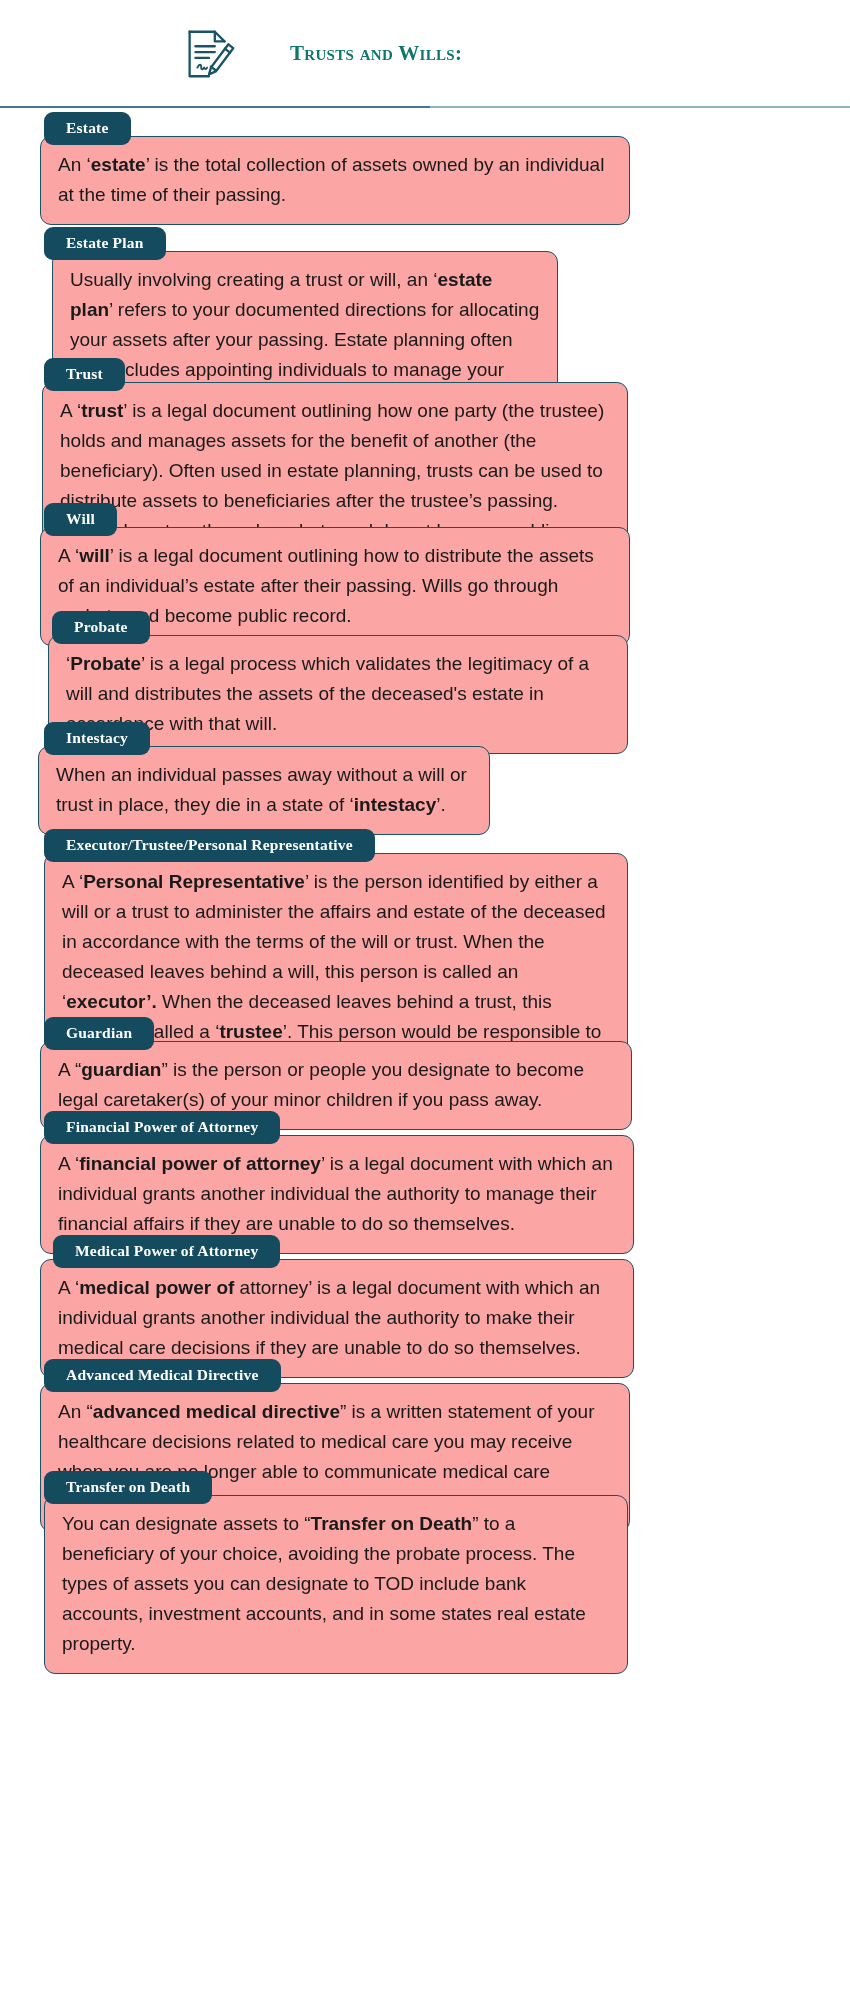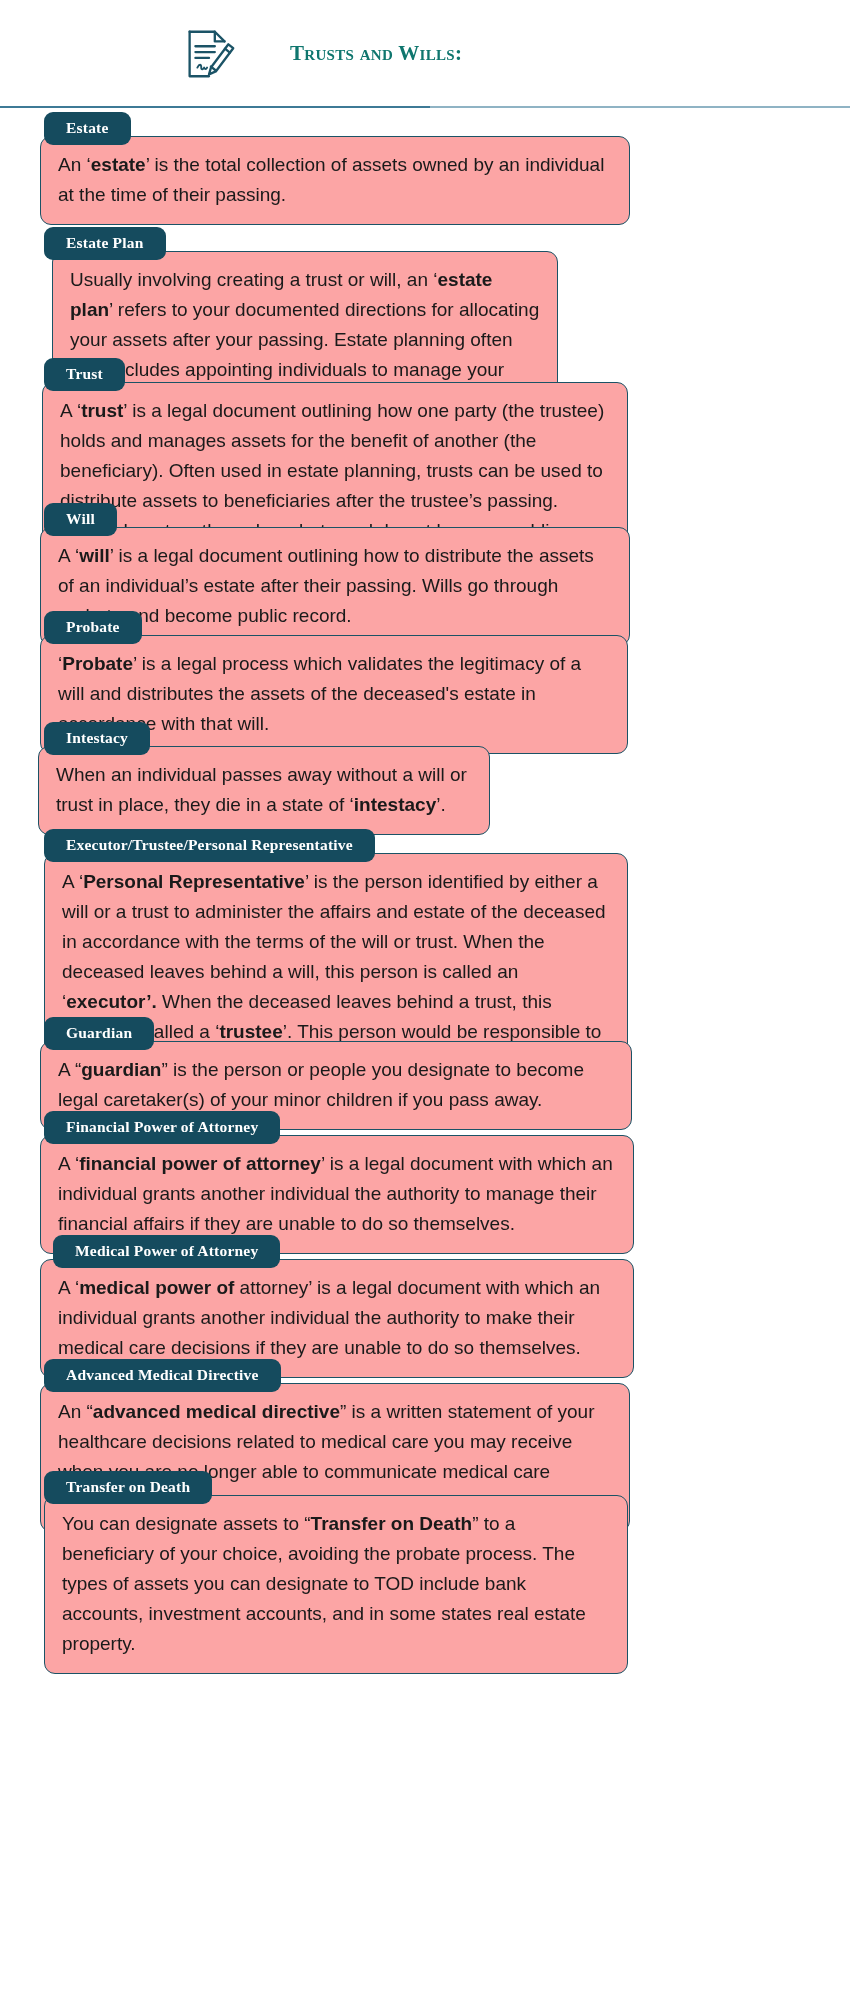--- a/index.html
+++ b/index.html
@@ -138,21 +138,21 @@
       <div class="card-body" style="margin-left: 52px; margin-right: 222px;">Usually involving creating a trust or will, an ‘<b>estate plan</b>’ refers to your documented directions for allocating your assets after your passing. Estate planning often also includes appointing individuals to manage your healthcare and financial decisions if you become incapacitated.</div>
     </div>
     <div class="card-block cb" style="left: 0px; top: 358px; width: 850px;">
       <div style="padding-left: 44px;"><span class="badge">Trust</span></div>
       <div class="card-body" style="margin-left: 42px; margin-right: 222px;">A ‘<b>trust</b>’ is a legal document outlining how one party (the trustee) holds and manages assets for the benefit of another (the beneficiary). Often used in estate planning, trusts can be used to distribute assets to beneficiaries after the trustee’s passing. Trusts do not go through probate and do not become public record.</div>
     </div>
     <div class="card-block cb" style="left: 0px; top: 503px; width: 848px;">
       <div style="padding-left: 44px;"><span class="badge">Will</span></div>
       <div class="card-body" style="margin-left: 40px; margin-right: 218px;">A ‘<b>will</b>’ is a legal document outlining how to distribute the assets of an individual’s estate after their passing. Wills go through probate and become public record.</div>
     </div>
-    <div class="card-block cb" style="left: 0px; top: 611px; width: 850px;">
+    <div class="card-block cb" style="left: 0px; top: 611px; width: 850px; padding-left: 8px;">
       <div style="padding-left: 44px;"><span class="badge">Probate</span></div>
       <div class="card-body" style="margin-left: 40px; margin-right: 222px;">‘<b>Probate</b>’ is a legal process which validates the legitimacy of a will and distributes the assets of the deceased's estate in accordance with that will.</div>
     </div>
     <div class="card-block cb" style="left: 0px; top: 722px; width: 706px;">
       <div style="padding-left: 44px;"><span class="badge">Intestacy</span></div>
       <div class="card-body" style="margin-left: 38px; margin-right: 216px;">When an individual passes away without a will or trust in place, they die in a state of ‘<b>intestacy</b>’.</div>
     </div>
     <div class="card-block cb" style="left: 0px; top: 829px; width: 850px;">
       <div style="padding-left: 44px;"><span class="badge">Executor/Trustee/Personal Representative</span></div>
       <div class="card-body" style="margin-left: 44px; margin-right: 222px;">A ‘<b>Personal Representative</b>’ is the person identified by either a will or a trust to administer the affairs and estate of the deceased in accordance with the terms of the will or trust. When the deceased leaves behind a will, this person is called an ‘<b>executor’.</b> When the deceased leaves behind a trust, this person is called a ‘<b>trustee</b>’. This person would be responsible to evaluate assets, pay taxes, reimburse funeral expenses, distribute assets, etc.</div>

